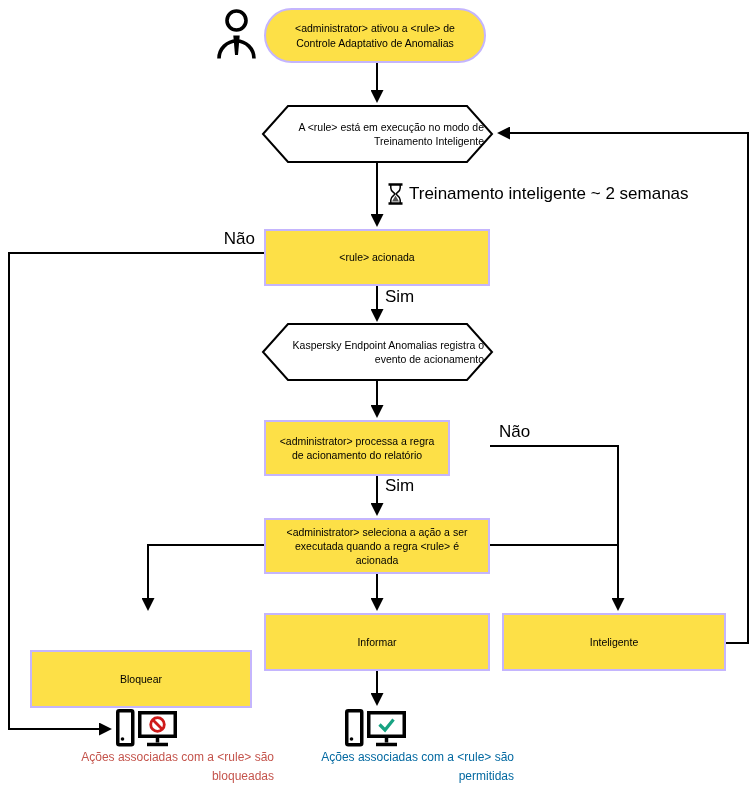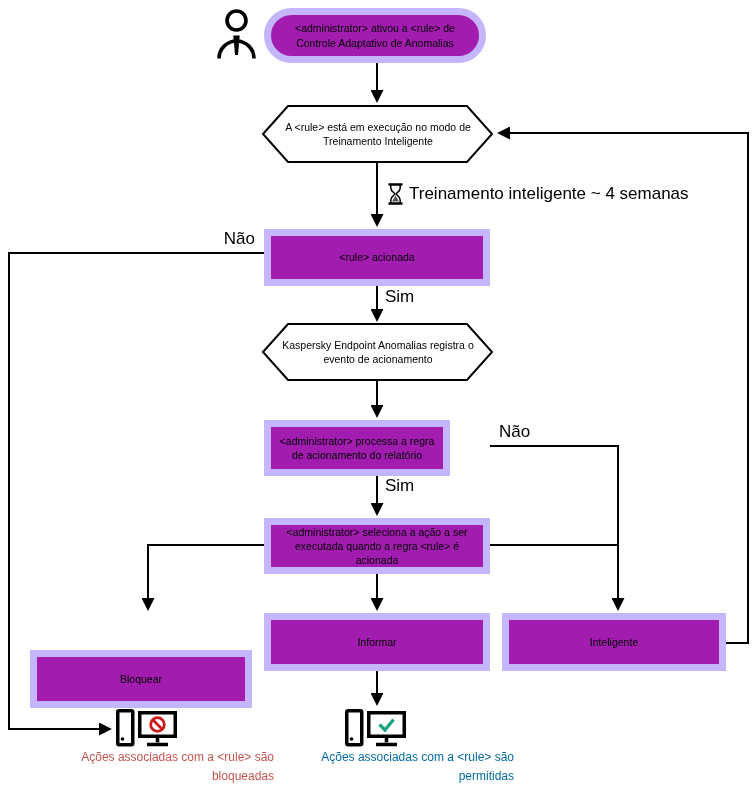--- a/index.html
+++ b/index.html
@@ -2,28 +2,28 @@
 <html><head>
 <meta charset="utf-8">
 <style>
   html,body{margin:0;padding:0;background:#ffffff;}
   .canvas{
     position:relative;width:753px;height:791px;background:#ffffff;
     font-family:"Liberation Sans", sans-serif;color:#000;overflow:hidden;
   }
   .layer{position:absolute;left:0;top:0;}
   .node{
-    position:absolute;box-sizing:border-box;background:#a21caf;border:7px solid #c4b5fd;
+    position:absolute;box-sizing:border-box;background:#fde047;border:2px solid #c4b5fd;
     display:flex;align-items:center;justify-content:center;text-align:center;
     font-size:10.5px;line-height:1.35;padding:2px 8px;
   }
   .stadium{border-radius:28px;padding:2px 10px;}
   .hex-label{
     position:absolute;box-sizing:border-box;display:flex;align-items:center;justify-content:center;
-    text-align:center;font-size:10.5px;line-height:1.35;background:transparent;
+    text-align:right;font-size:10.5px;line-height:1.35;background:transparent;
   }
   .edge-label{
     position:absolute;font-size:17px;line-height:1.1;white-space:nowrap;
   }
   .note-label{
     position:absolute;font-size:17px;line-height:1.1;white-space:nowrap;
   }
   .result{
     position:absolute;width:246px;text-align:right;font-size:12px;line-height:19px;
   }
@@ -112,18 +112,18 @@
 
   <div class="node" style="left:264px;top:613px;width:226px;height:58px;">Informar</div>
 
   <div class="node" style="left:502px;top:613px;width:224px;height:58px;">Inteligente</div>
 
   <div class="edge-label" style="left:205px;top:230px;width:50px;text-align:right;">Não</div>
   <div class="edge-label" style="left:385px;top:288px;">Sim</div>
   <div class="edge-label" style="left:499px;top:423px;">Não</div>
   <div class="edge-label" style="left:385px;top:477px;">Sim</div>
 
-  <div class="note-label" style="left:409px;top:185px;">Treinamento inteligente ~ 4 semanas</div>
+  <div class="note-label" style="left:409px;top:185px;">Treinamento inteligente ~ 2 semanas</div>
 
   <div class="result blocked" style="left:28px;top:748px;">Ações associadas com a &lt;rule&gt; são bloqueadas</div>
   <div class="result allowed" style="left:268px;top:748px;">Ações associadas com a &lt;rule&gt; são permitidas</div>
 
 </div>
 
 </body></html>

